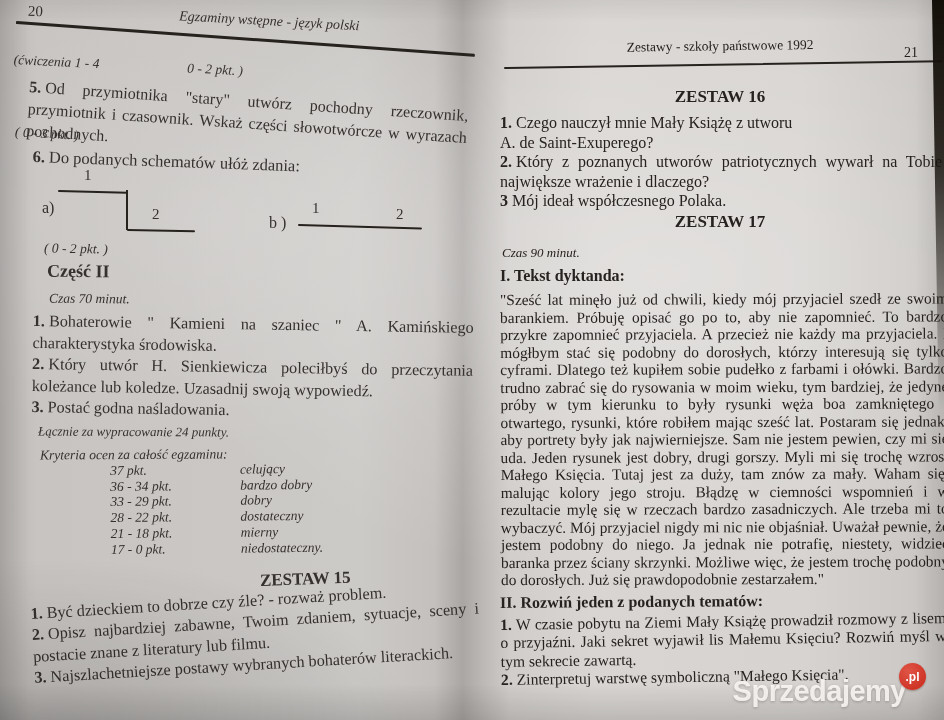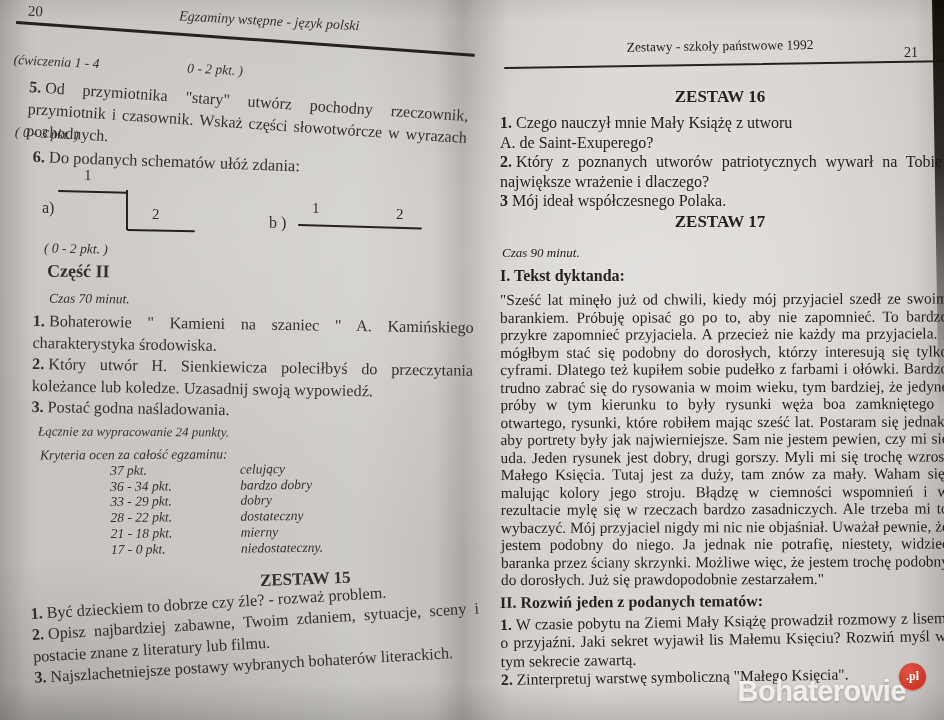--- a/index.html
+++ b/index.html
@@ -37,21 +37,21 @@
   }
   .watermark-text{
     position:absolute;right:38px;bottom:12px;z-index:6;
     font-family:"Liberation Sans","DejaVu Sans",sans-serif;font-weight:bold;
     font-size:29px;letter-spacing:-.5px;color:rgba(252,250,248,.82);
     text-shadow:0 1px 3px rgba(90,85,80,.45),0 0 1px rgba(255,255,255,.55);
   }
   .watermark-badge{
     position:absolute;right:18px;top:663px;width:27px;height:27px;z-index:7;
     border-radius:50%;background:radial-gradient(circle at 35% 30%,#e05546,#cf3527 70%);
-    color:#fff;font-family:Liberation Serif, serif;font-weight:bold;font-size:12px;
+    color:#fff;font-family:Liberation Sans, sans-serif;font-weight:bold;font-size:12px;
     display:flex;align-items:center;justify-content:center;
     box-shadow:0 1px 2px rgba(60,30,20,.35);
   }
 </style>
 </head>
 <body>
 
 <div class="photo">
 
   <div class="page-left">
@@ -174,16 +174,16 @@
         <span class="num">1.</span><span>W czasie pobytu na Ziemi Mały Książę prowadził rozmowy z lisem o przyjaźni. Jaki sekret wyjawił lis Małemu Księciu? Rozwiń myśl w tym sekrecie zawartą.</span>
       </div>
       <div style="text-align:left;">
         <span class="num">2.</span><span>Zinterpretuj warstwę symboliczną "Małego Księcia".</span>
       </div>
     </div>
   </div>
 
   <div class="edge-dark"></div>
 
-  <div class="watermark-text">Bohaterowie</div>
+  <div class="watermark-text">Sprzedajemy</div>
   <div class="watermark-badge">.pl</div>
 
 </div>
 
 </body></html>

